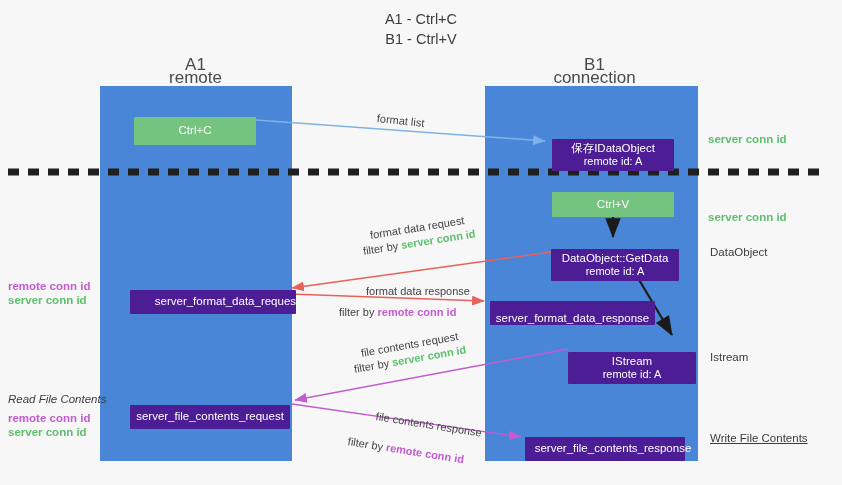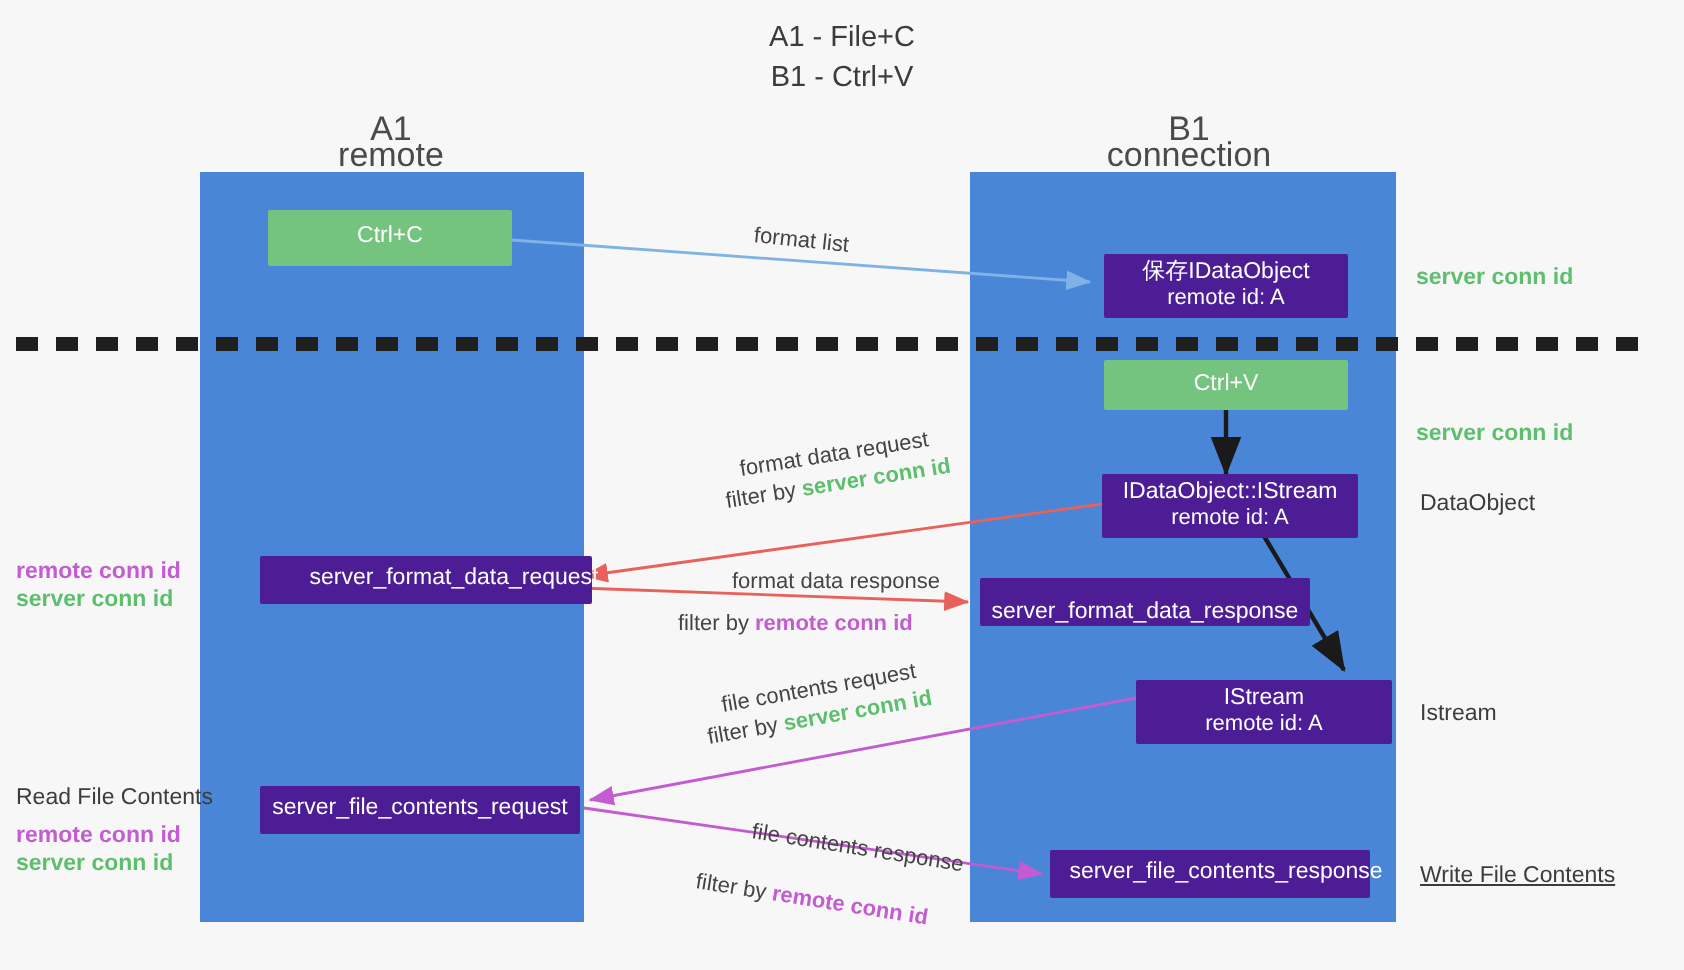--- a/index.html
+++ b/index.html
@@ -15,20 +15,21 @@
   svg#wires{position:absolute;left:0;top:0;width:842px;height:485px;pointer-events:none;}
 
   .lane{position:absolute;background:#4a86d8;}
   .lane-head{position:absolute;text-align:center;font-size:17px;line-height:13px;color:#4a4a4a;}
 
   .node{
     position:absolute;box-sizing:border-box;
     display:flex;flex-direction:column;align-items:center;justify-content:center;
     color:#ffffff;font-size:11.5px;line-height:13.5px;text-align:center;
     border-radius:1px;
+    margin-top:12px;
   }
   .node.green{background:#74c37e;}
   .node.orange{background:#4c1d95;}
   .node .l2{font-size:11px;}
 
   .edge-label{
     position:absolute;font-size:11px;line-height:14px;color:#444;
     white-space:nowrap;
   }
   .edge-label.rot-up{transform:rotate(-9deg);transform-origin:left center;}
@@ -43,21 +44,21 @@
   .stack{position:absolute;font-size:11.5px;line-height:14px;white-space:nowrap;}
 
   .title{position:absolute;left:0;right:0;top:9px;text-align:center;font-size:14.5px;line-height:20px;color:#3c3c3c;}
 </style>
 </head>
 <body>
 
 <div id="stage">
 
   <div class="title">
-    <div>A1 - File+C</div>
+    <div>A1 - Ctrl+C</div>
     <div>B1 - Ctrl+V</div>
   </div>
 
   <div class="lane-head" style="left:128px;top:58px;width:135px;">
     <div>A1</div>
     <div>remote</div>
   </div>
   <div class="lane-head" style="left:527px;top:58px;width:135px;">
     <div>B1</div>
     <div>connection</div>
@@ -106,21 +107,21 @@
   <div class="node orange" style="left:552px;top:127px;width:122px;height:32px;">
     <span>保存IDataObject</span>
     <span class="l2">remote id: A</span>
   </div>
 
   <div class="node green" style="left:552px;top:180px;width:122px;height:25px;">
     <span>Ctrl+V</span>
   </div>
 
   <div class="node orange" style="left:551px;top:237px;width:128px;height:32px;">
-    <span>IDataObject::IStream</span>
+    <span>DataObject::GetData</span>
     <span class="l2">remote id: A</span>
   </div>
 
   <div class="node orange" style="left:130px;top:278px;width:166px;height:24px;padding-left:28px;">
     <span>server_format_data_request</span>
   </div>
 
   <div class="node orange" style="left:490px;top:289px;width:165px;height:24px;justify-content:flex-end;">
     <span>server_format_data_response</span>
   </div>
@@ -156,21 +157,21 @@
   <div class="side-label conn server" style="left:708px;top:210px;">server conn id</div>
   <div class="side-label" style="left:710px;top:245px;">DataObject</div>
   <div class="side-label" style="left:710px;top:350px;">Istream</div>
   <div class="side-label" style="left:710px;top:431px;text-decoration:underline;">Write File Contents</div>
 
   <div class="stack" style="left:8px;top:279px;">
     <div class="conn remote">remote conn id</div>
     <div class="conn server">server conn id</div>
   </div>
 
-  <div class="stack" style="left:8px;top:392px;">
+  <div class="stack" style="left:8px;top:392px;font-style:italic;">
     <div>Read File Contents</div>
   </div>
   <div class="stack" style="left:8px;top:411px;">
     <div class="conn remote">remote conn id</div>
     <div class="conn server">server conn id</div>
   </div>
 
 </div>
 
 </body></html>

